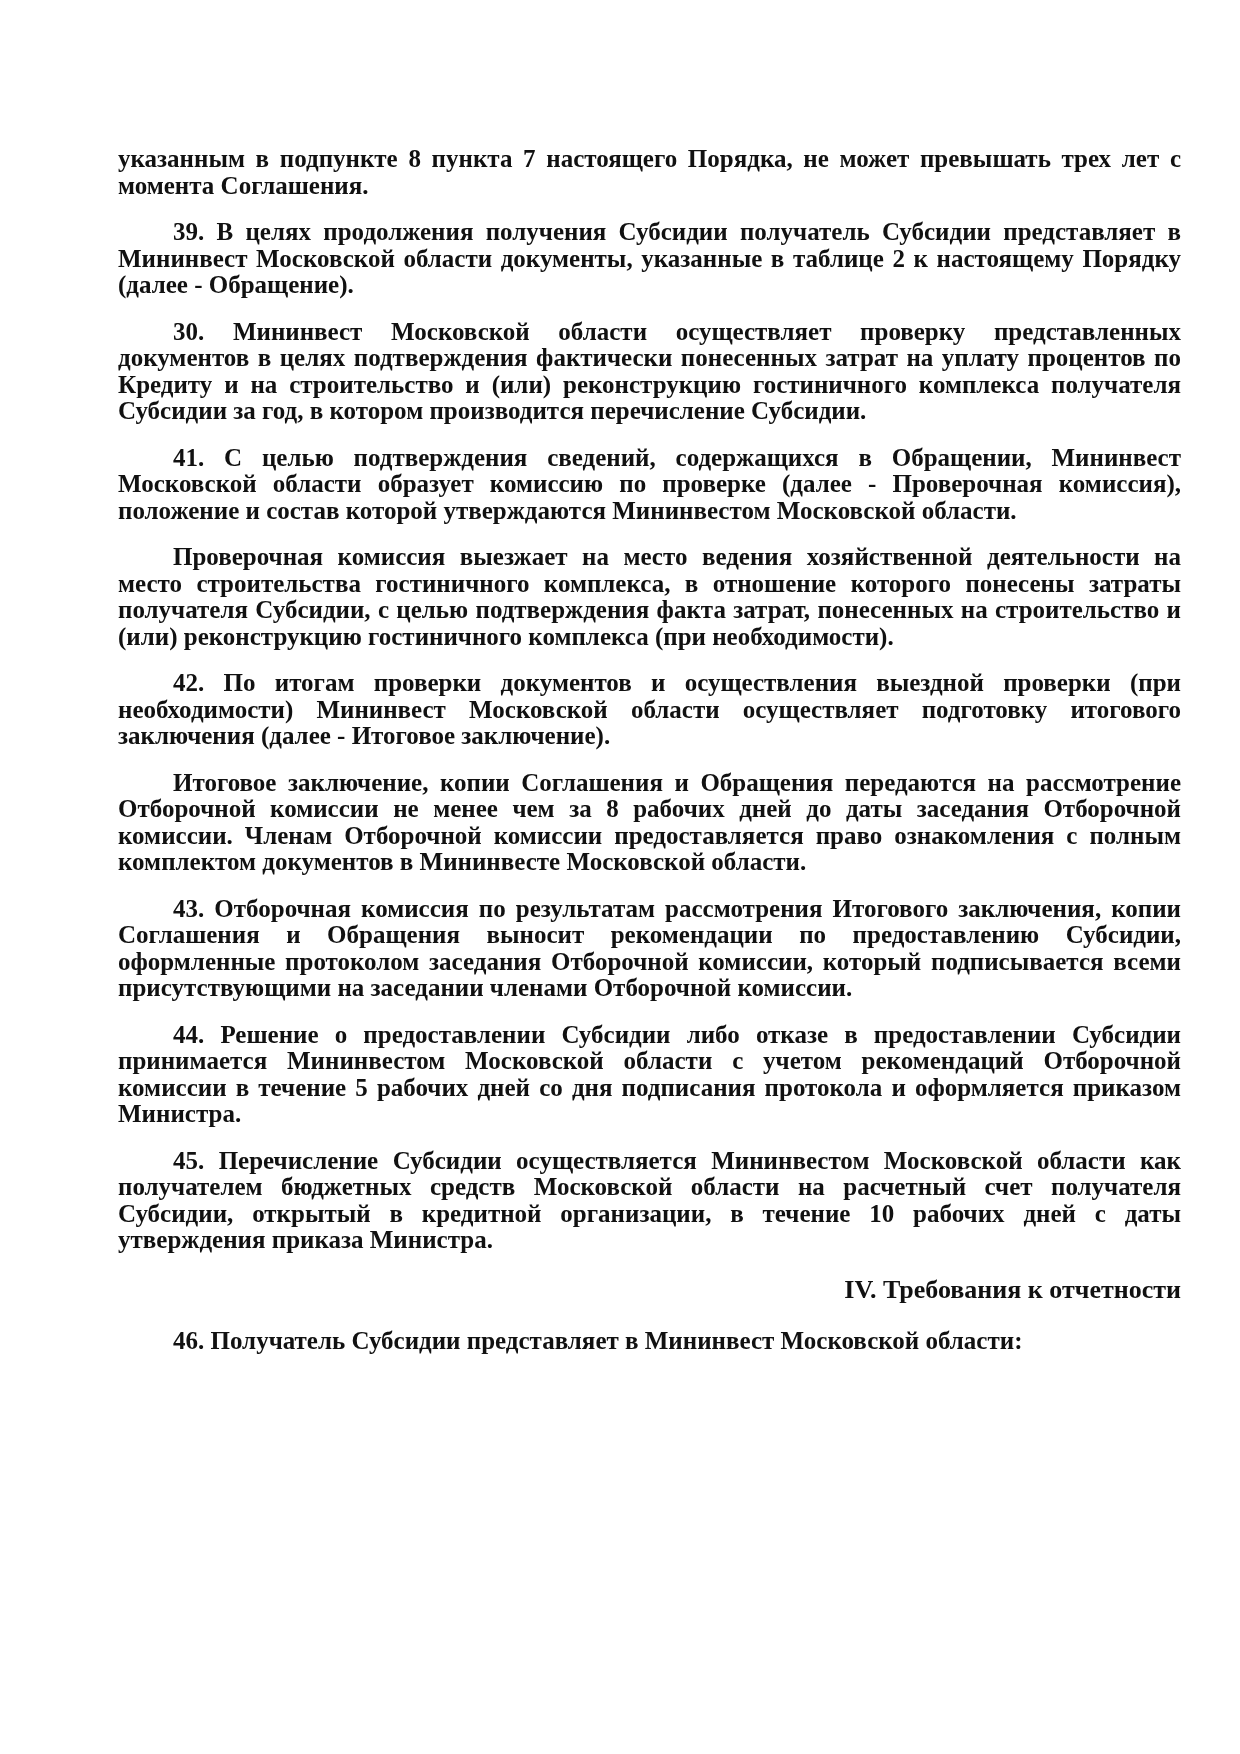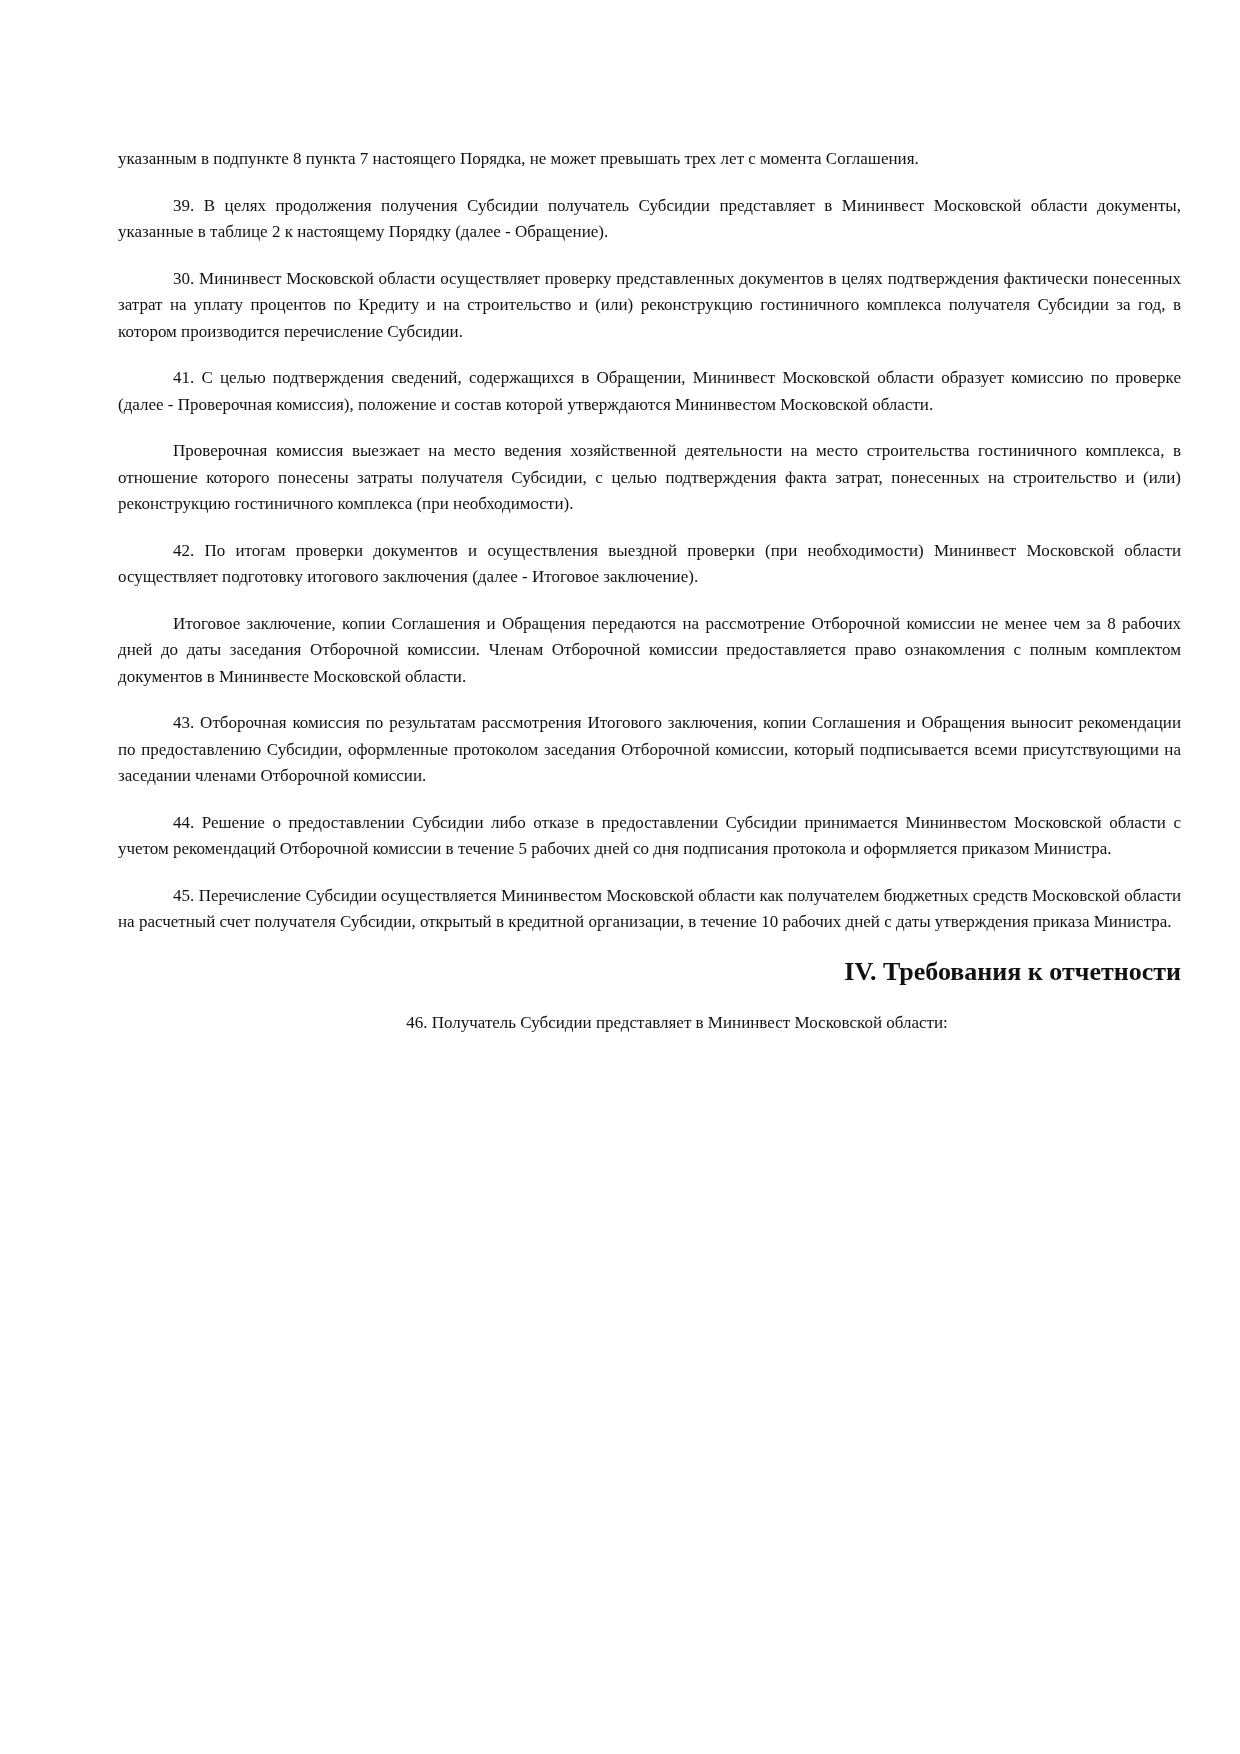--- a/index.html
+++ b/index.html
@@ -12,35 +12,36 @@
     color: #111111;
   }
   .page {
     position: absolute;
     left: 118px;
     top: 146px;
     width: 1063px;
   }
   p {
     margin: 0 0 20px 0;
-    font-size: 17px;
+    font-size: 25px;
     line-height: 26.5px;
     text-align: justify;
     text-indent: 0;
+    font-weight: bold;
   }
   p.indent { text-indent: 55px; }
   p.last-left { text-align-last: left; }
   h2 {
     margin: 12px 0 22px 0;
     font-size: 26px;
     line-height: 32px;
     font-weight: bold;
     text-align: right;
   }
-  p.single { text-align: center; }
+  p.single { text-align: left; }
 </style>
 </head>
 <body>
 
 <div class="page">
   <p class="last-left">указанным в подпункте 8 пункта 7 настоящего Порядка, не может превышать трех лет с момента Соглашения.</p>
   <p class="indent last-left">39. В целях продолжения получения Субсидии получатель Субсидии представляет в Мининвест Московской области документы, указанные в таблице 2 к настоящему Порядку (далее - Обращение).</p>
   <p class="indent last-left">30. Мининвест Московской области осуществляет проверку представленных документов в целях подтверждения фактически понесенных затрат на уплату процентов по Кредиту и на строительство и (или) реконструкцию гостиничного комплекса получателя Субсидии за год, в котором производится перечисление Субсидии.</p>
   <p class="indent last-left">41. С целью подтверждения сведений, содержащихся в Обращении, Мининвест Московской области образует комиссию по проверке (далее - Проверочная комиссия), положение и состав которой утверждаются Мининвестом Московской области.</p>
   <p class="indent last-left">Проверочная комиссия выезжает на место ведения хозяйственной деятельности на место строительства гостиничного комплекса, в отношение которого понесены затраты получателя Субсидии, с целью подтверждения факта затрат, понесенных на строительство и (или) реконструкцию гостиничного комплекса (при необходимости).</p>

